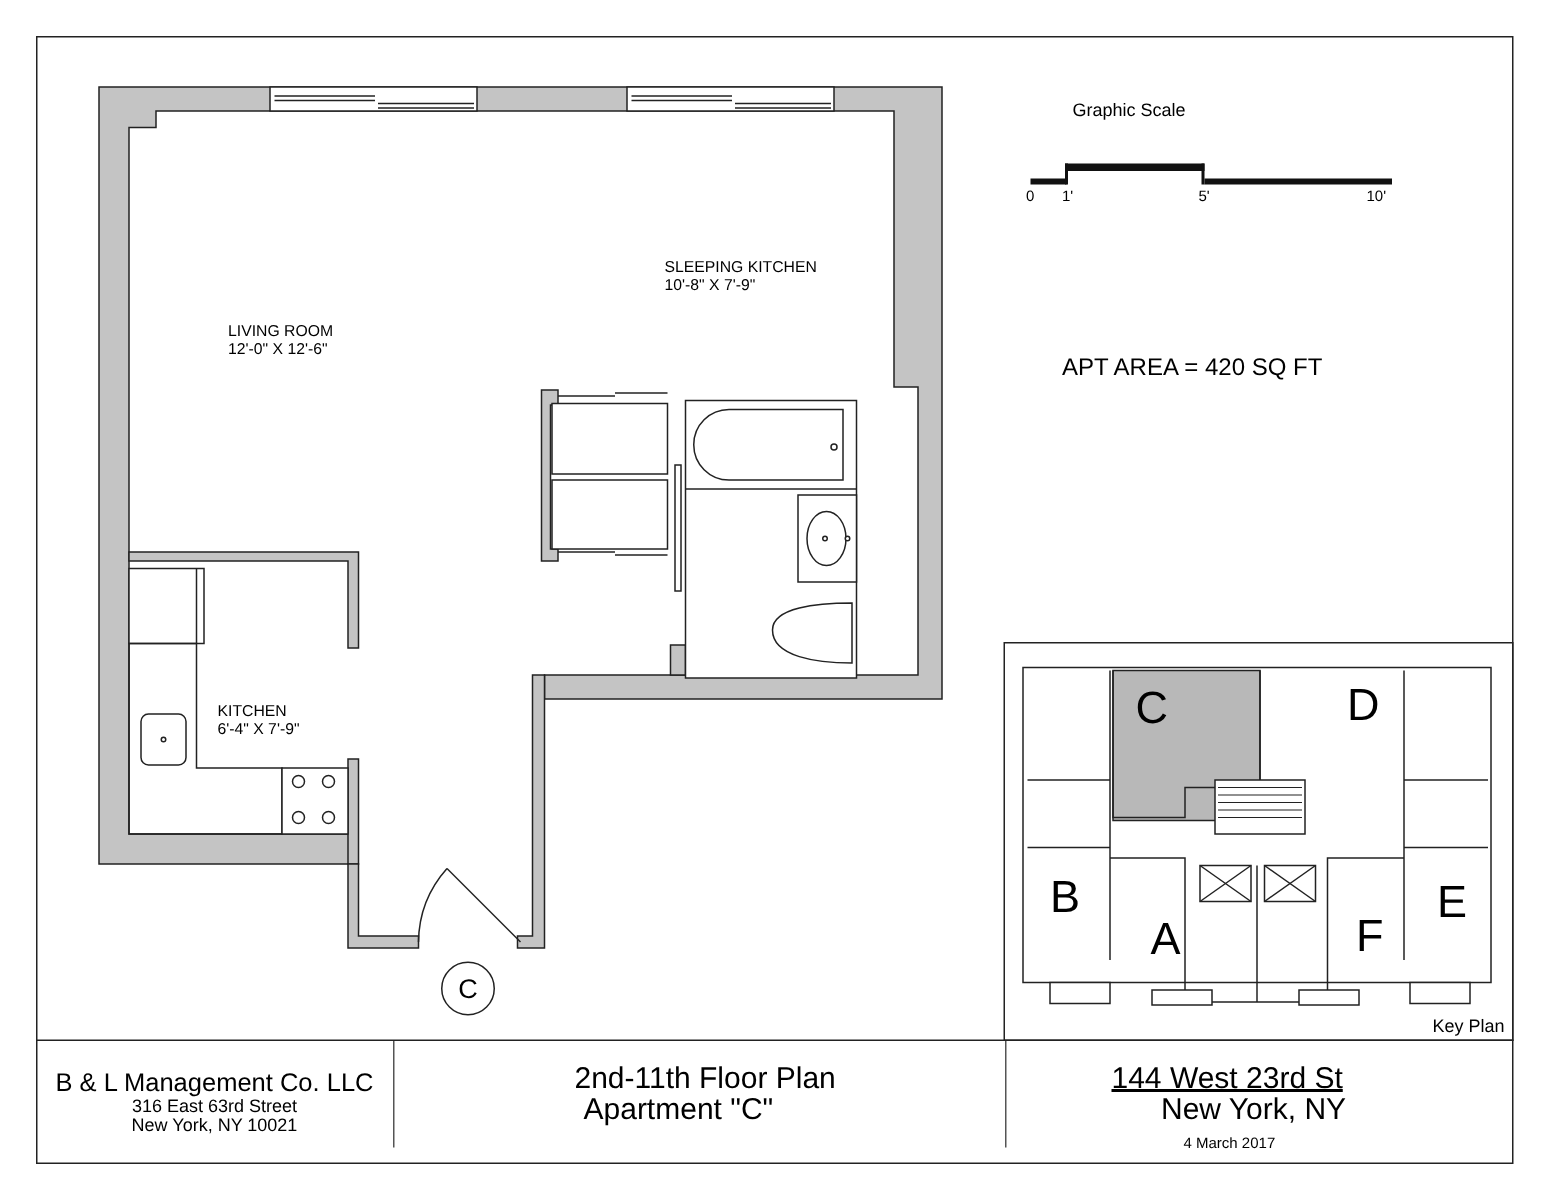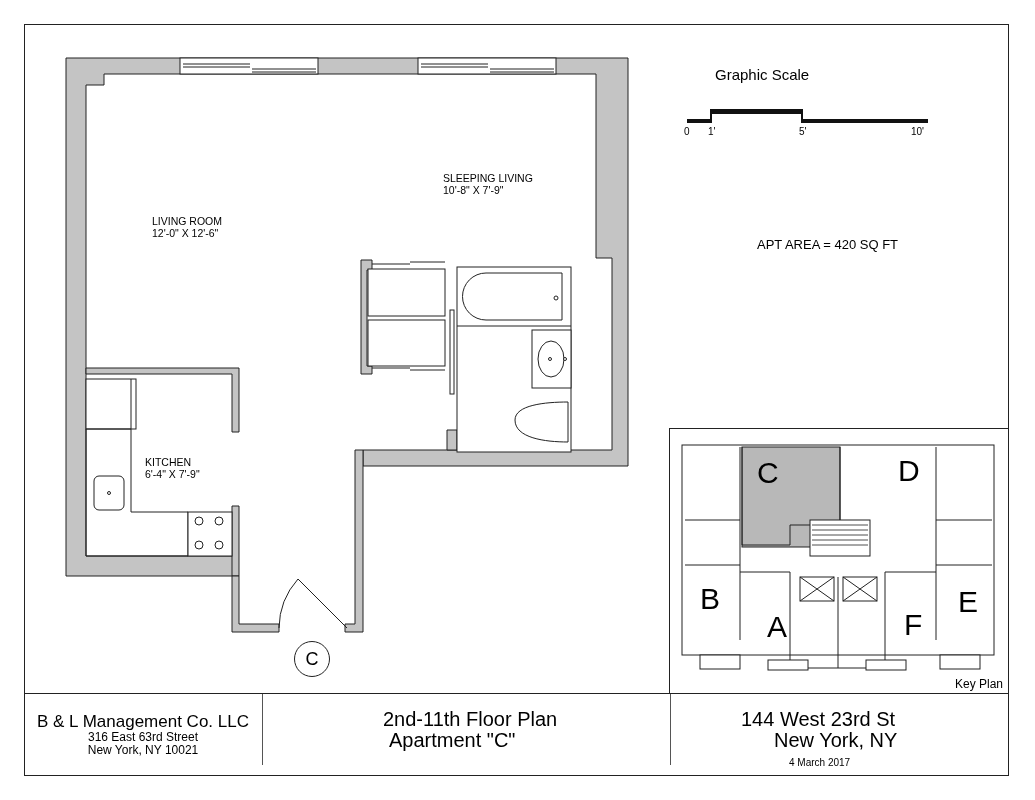--- a/index.html
+++ b/index.html
@@ -1,36 +1,36 @@
 <!DOCTYPE html>
 <html><head>
   <meta charset="utf-8">
   <style>
     html, body { margin:0; padding:0; background:#ffffff; }
     body { width:1035px; height:800px; position:relative; overflow:hidden; font-family:"Liberation Sans", sans-serif; color:#000; }
     .sheet { position:absolute; left:24px; top:24px; width:985px; height:752px; border:1.5px solid #222; box-sizing:border-box; }
     svg.plan { position:absolute; left:0; top:0; }
     .lbl { position:absolute; font-size:10.5px; line-height:12px; white-space:nowrap; }
-    .scale-title { position:absolute; left:715px; top:66px; font-size:15px;text-align:center; }
+    .scale-title { position:absolute; left:715px; top:66px; font-size:12px;text-align:center; }
     .scale-tick { position:absolute; top:126px; font-size:10px; }
-    .area { position:absolute; left:757px; top:237px; font-size:13px; }
+    .area { position:absolute; left:708px; top:237px; font-size:16px; }
     .keyplan-box { position:absolute; left:669px; top:428px; width:340px; height:266px; border:1.5px solid #222; box-sizing:border-box; }
     .keyplan-label { position:absolute; left:939px; top:677px; font-size:12px;margin-left:16px; }
     .kp-letter { position:absolute; font-size:30px; line-height:30px; }
     .titleblock { position:absolute; left:24px; top:693px; width:985px; height:72px; border-top:1.5px solid #222; box-sizing:border-box; display:flex; }
     .tb-cell { position:relative; height:100%; box-sizing:border-box; }
     .tb-cell + .tb-cell { border-left:1.5px solid #555; }
     .tb-company { width:238px; text-align:center; padding-top:18px; }
     .tb-company .name { font-size:17px; line-height:19px; }
     .tb-company .addr { font-size:12px; line-height:13px; }
     .tb-plan { width:408px;padding-left:25px; }
     .tb-plan .t1 { position:absolute; left:120px; top:14px; font-size:20px; line-height:22px; }
     .tb-plan .t2 { position:absolute; left:126px; top:35px; font-size:20px; line-height:22px; }
     .tb-addr { flex:1; }
-    .tb-addr .a1 { position:absolute; left:70px; top:14px; font-size:20px; line-height:22px; }
+    .tb-addr .a1 { position:absolute; left:70px; top:14px; font-size:20px; line-height:22px;text-decoration:underline; }
     .tb-addr .a2 { position:absolute; left:103px; top:35px; font-size:20px; line-height:22px; }
     .tb-addr .date { position:absolute; left:118px; top:63px; font-size:10px;text-align:right; }
     .unit-tag { position:absolute; left:294px; top:641px; width:36px; height:36px; border:1.2px solid #222; border-radius:50%; box-sizing:border-box; text-align:center; line-height:34px; font-size:18px; }
   </style>
 </head>
 <body>
 
 <div class="sheet"></div>
 
 <svg class="plan" width="1035" height="800" viewBox="0 0 1035 800">
@@ -142,24 +142,24 @@
     <rect x="768" y="660" width="40" height="10"></rect>
     <rect x="866" y="660" width="40" height="10"></rect>
   </g>
 </svg>
 
 <div class="lbl" style="left:152px; top:215px;">
   <div>LIVING ROOM</div>
   <div>12'-0" X 12'-6"</div>
 </div>
 <div class="lbl" style="left:443px; top:172px;">
-  <div>SLEEPING LIVING</div>
+  <div>SLEEPING KITCHEN</div>
   <div>10'-8" X 7'-9"</div>
 </div>
-<div class="lbl" style="left:145px; top:456px;">
+<div class="lbl" style="left:145px; top:468px;">
   <div>KITCHEN</div>
   <div>6'-4" X 7'-9"</div>
 </div>
 
 <div class="unit-tag">C</div>
 
 <div class="scale-title">Graphic Scale</div>
 <div class="scale-tick" style="left:684px;">0</div>
 <div class="scale-tick" style="left:708px;">1'</div>
 <div class="scale-tick" style="left:799px;">5'</div>

